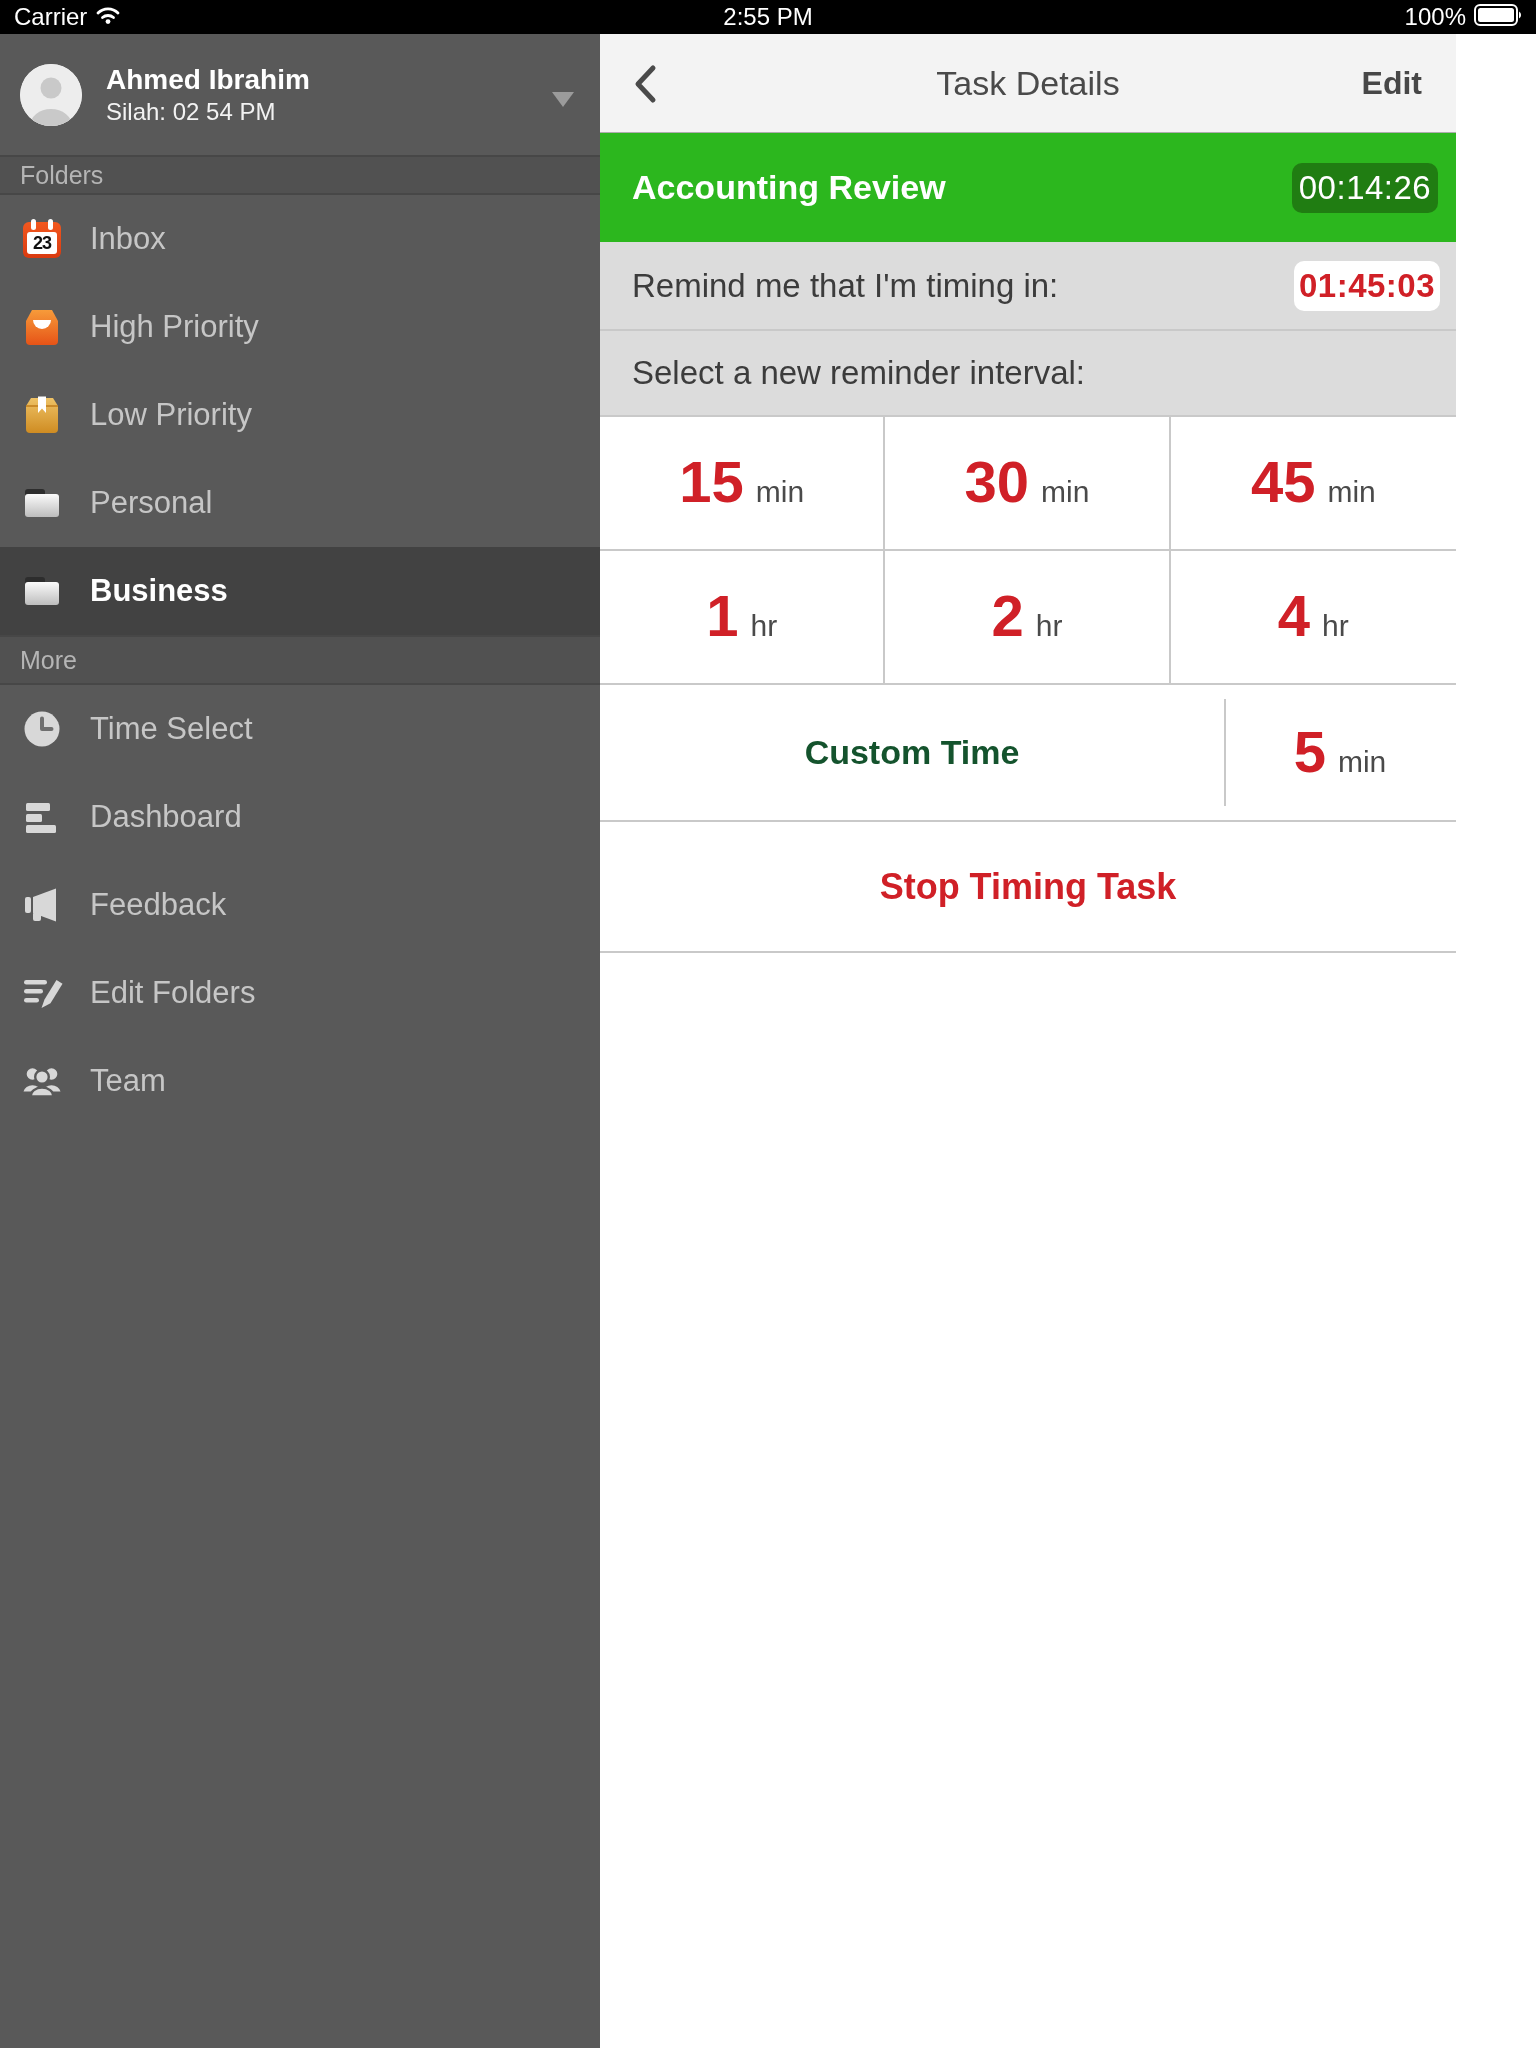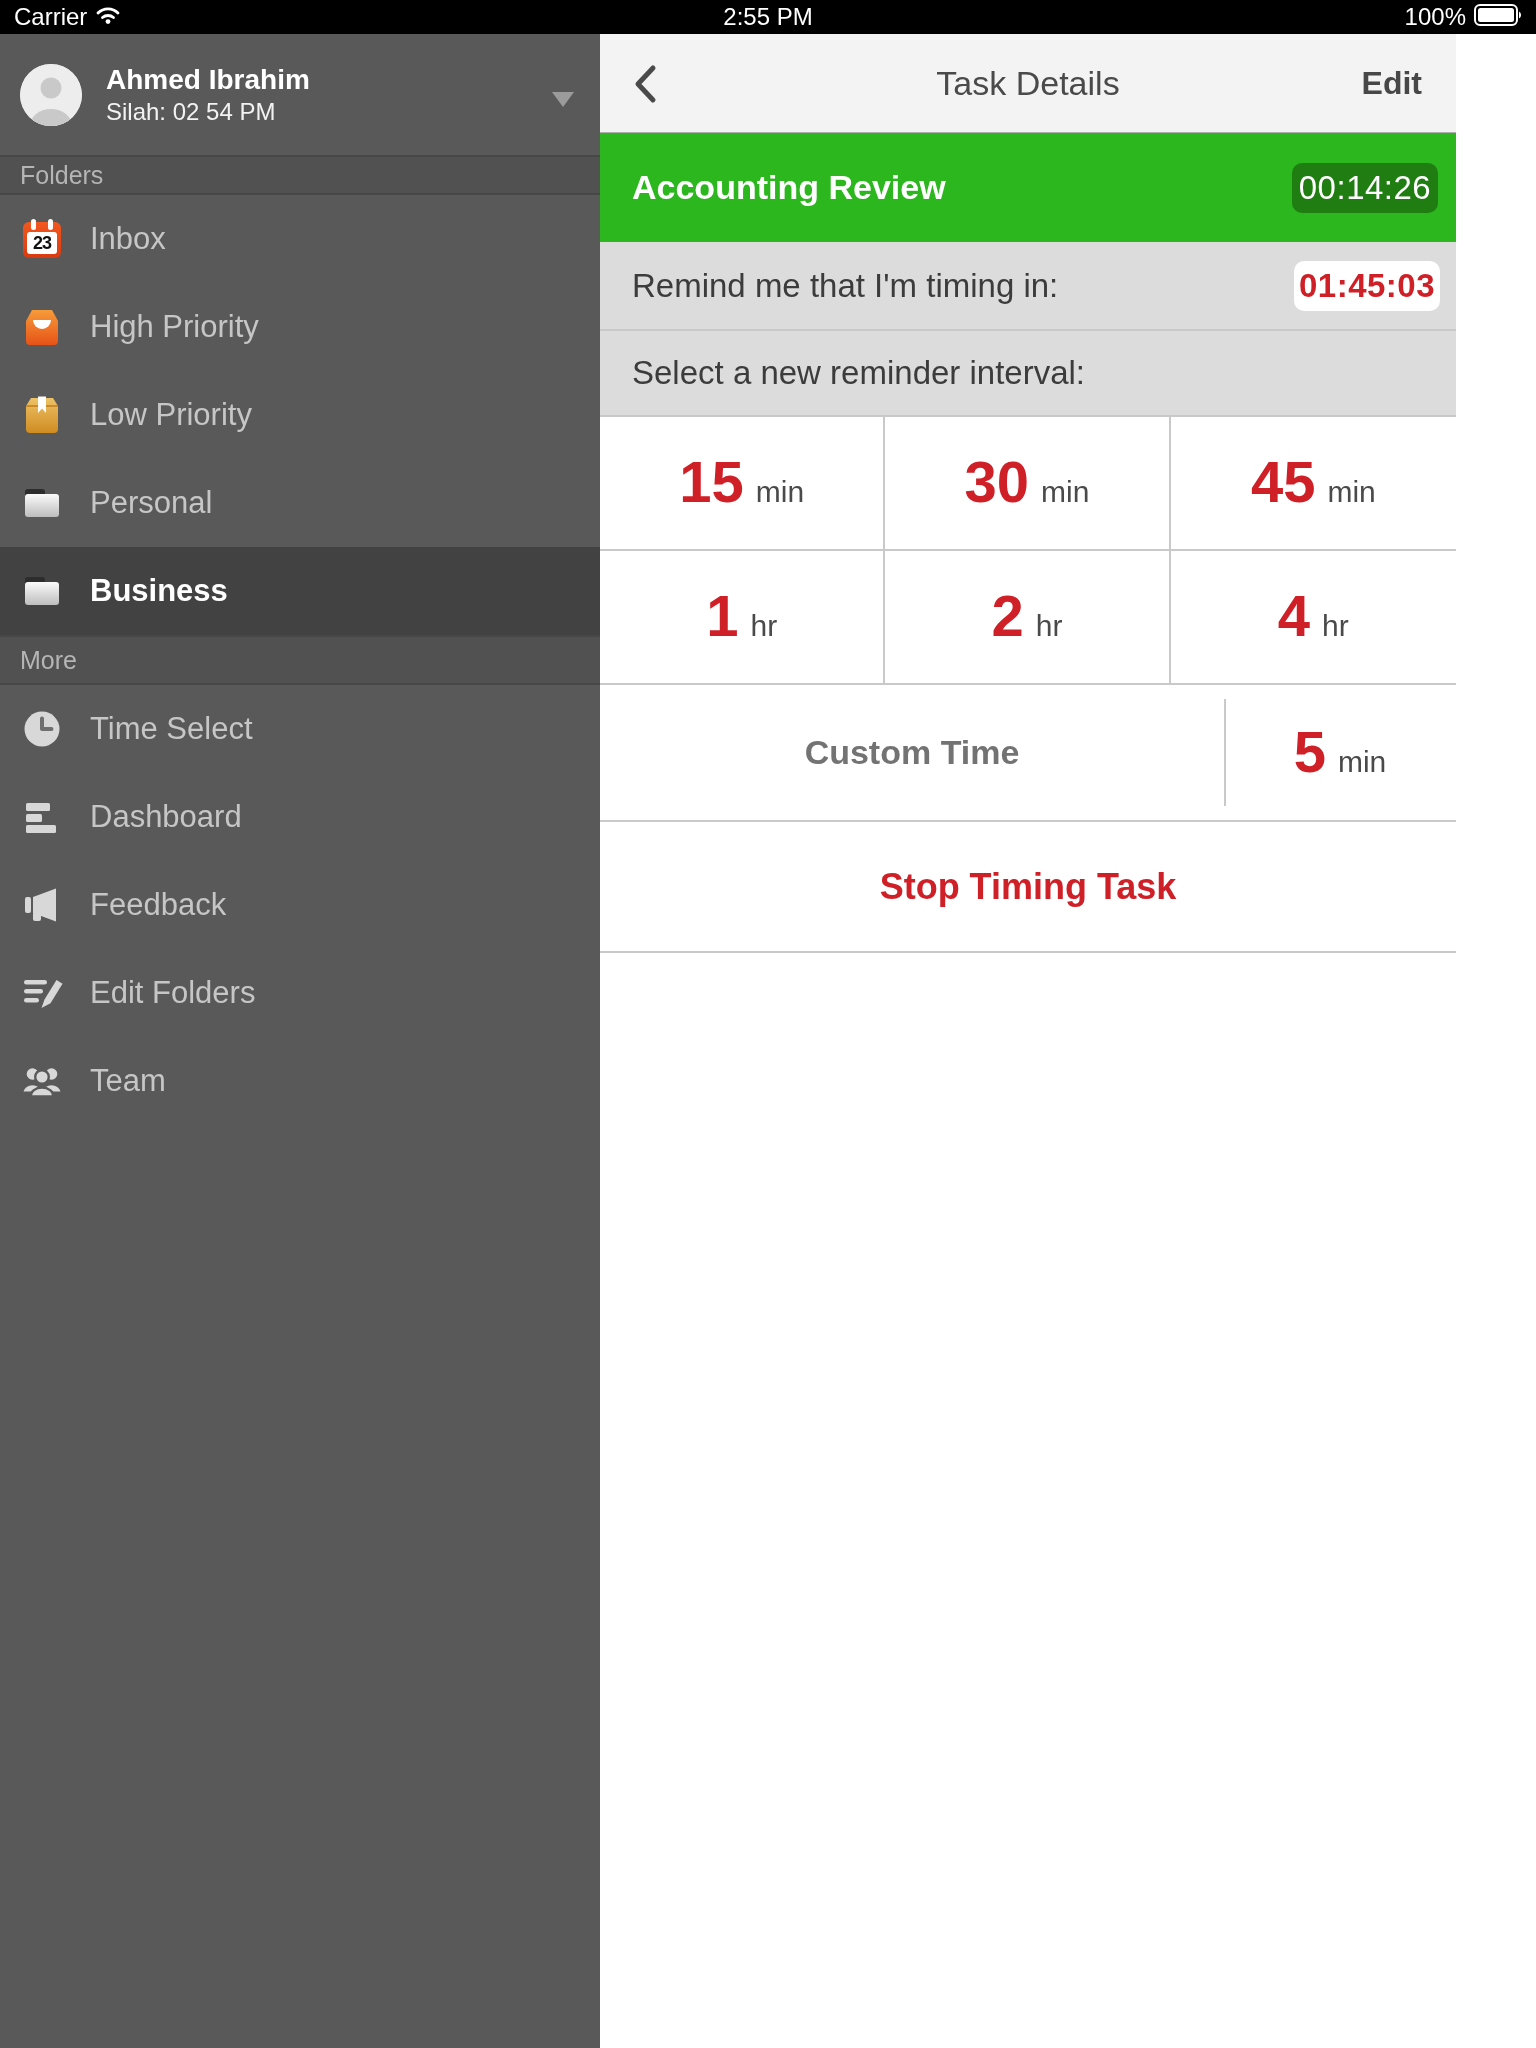--- a/index.html
+++ b/index.html
@@ -58,21 +58,21 @@
 
   .grid { display:grid; grid-template-columns:repeat(3, 1fr); background:#fff; }
   .cell { height:134px; border-right:2px solid #c9c9c9; border-bottom:2px solid #c9c9c9;
           display:flex; align-items:baseline; justify-content:center; gap:12px; padding-top:36px; }
   .cell.last-col { border-right:none; }
   .num  { font-size:58px; font-weight:bold; color:#d02027; line-height:1; }
   .unit { font-size:30px; color:#4a4a4a; }
 
   .customrow { position:relative; height:137px; border-bottom:2px solid #c9c9c9; display:flex; background:#fff; }
   .custom-left { width:624px; display:flex; align-items:center; justify-content:center;
-                 font-size:34px; font-weight:bold; color:#737373; }
+                 font-size:34px; font-weight:bold; color:#14532d; }
   .custom-div { position:absolute; left:624px; top:14px; bottom:14px; width:2px; background:#c9c9c9; }
   .custom-right { flex:1; display:flex; align-items:baseline; justify-content:center; gap:12px; padding-top:38px; }
 
   .stoprow { height:131px; border-bottom:2px solid #c9c9c9; display:flex; align-items:center; justify-content:center;
              background:#fff; }
   .stop-label { color:#d02027; font-size:36px; font-weight:bold; }
 </style>
 </head>
 <body>
 

